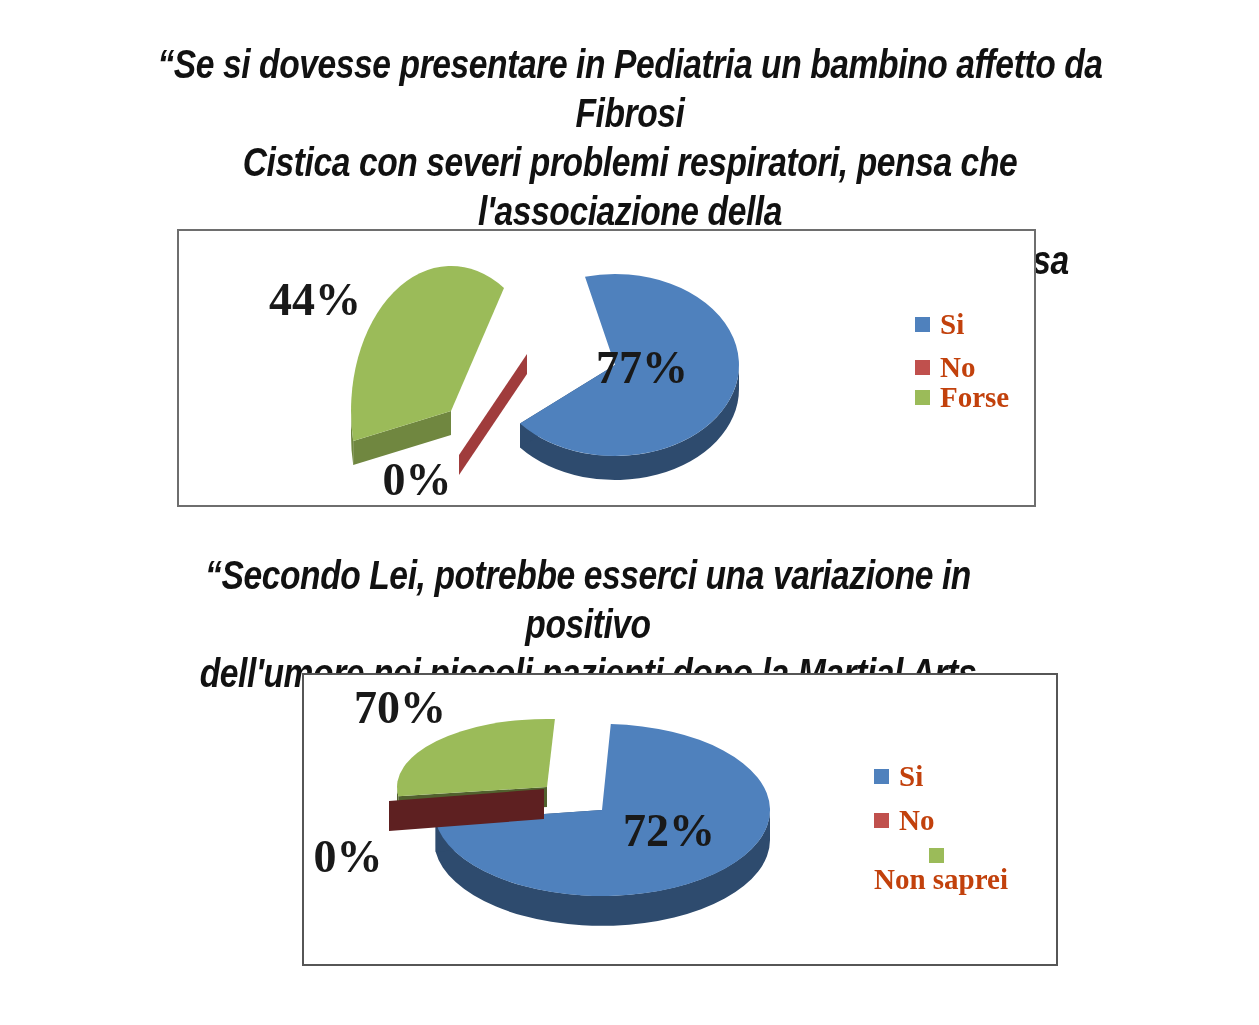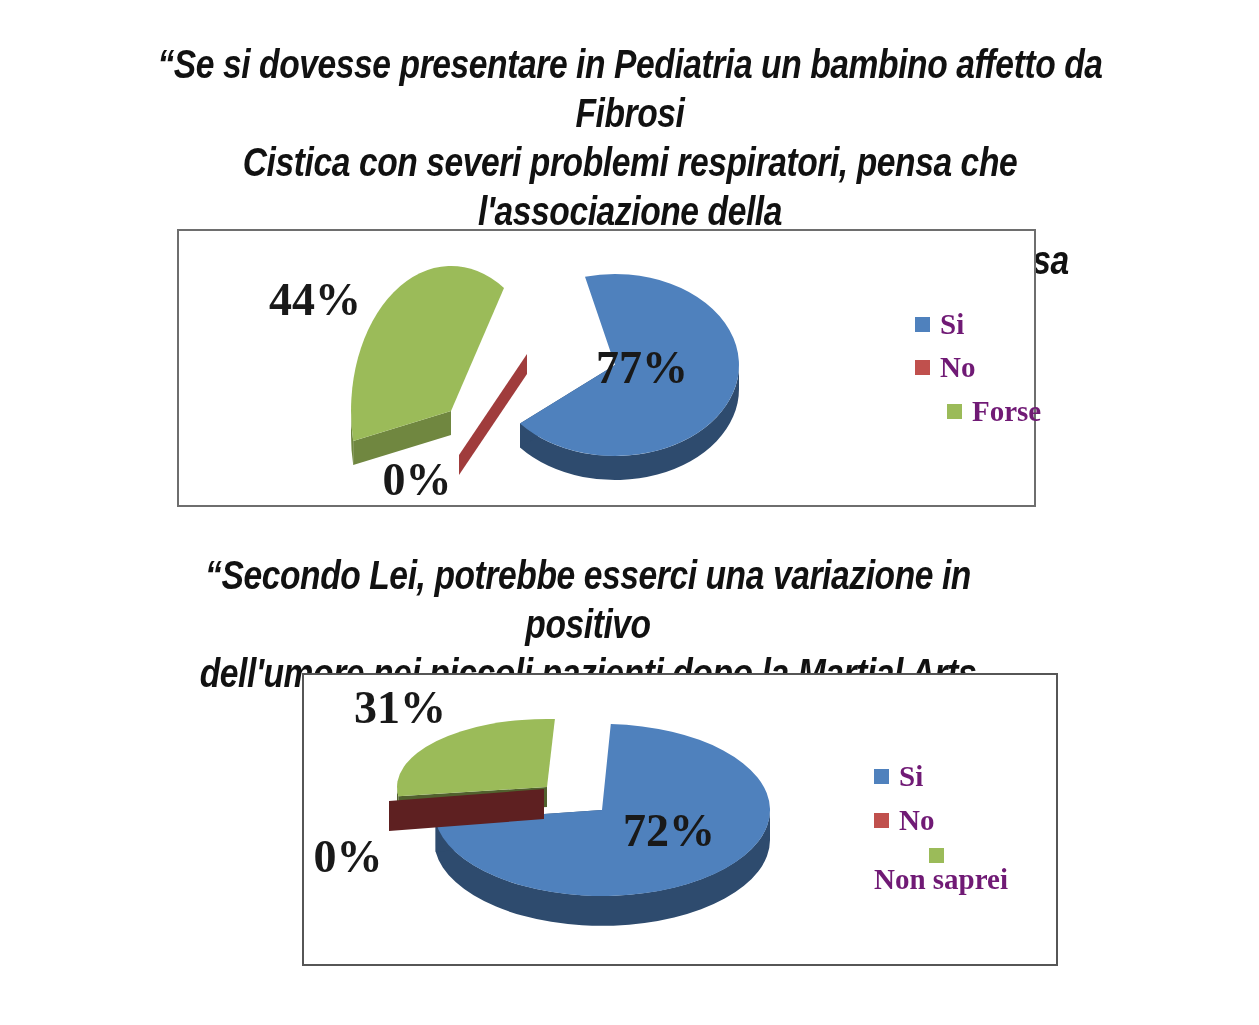--- a/index.html
+++ b/index.html
@@ -13,21 +13,21 @@
   .chartbox{position:absolute;background:#ffffff;border:2px solid #6e6e6e;box-sizing:border-box;}
   .box1{left:177px;top:229px;width:859px;height:278px;}
   .box2{left:302px;top:673px;width:756px;height:293px;border-color:#565656;}
   .chartbox svg{position:absolute;left:0;top:0;}
   .pct{position:absolute;transform:translate(-50%,-50%);
        font-family:"Liberation Serif",serif;font-weight:bold;font-size:46px;
        color:#191919;white-space:nowrap;}
   .legend-item{position:absolute;display:flex;align-items:center;height:30px;}
   .swatch{width:15px;height:15px;margin-right:10px;flex:0 0 auto;}
   .legend-label{font-family:"Liberation Serif",serif;font-weight:bold;font-size:29px;
-                color:#701a75;white-space:nowrap;}
+                color:#c2410c;white-space:nowrap;}
 </style>
 </head>
 <body>
 
 <div class="page">
 
   <div class="qtitle qtitle1">
     <div>“Se si dovesse presentare in Pediatria un bambino affetto da Fibrosi</div>
     <div>Cistica con severi problemi respiratori, pensa che l'associazione della</div>
     <div>terapia farmacologica con la Martial Arts Therapy, possa influire</div>
@@ -50,21 +50,21 @@
 
     <div>
       <div class="legend-item" style="left:736px;top:78px;">
         <span class="swatch" style="background: rgb(79, 129, 189);"></span>
         <span class="legend-label">Si</span>
       </div>
       <div class="legend-item" style="left:736px;top:121px;">
         <span class="swatch" style="background: rgb(192, 80, 77);"></span>
         <span class="legend-label">No</span>
       </div>
-      <div class="legend-item" style="left:736px;top:165px;margin-left:32px;">
+      <div class="legend-item" style="left:736px;top:151px;">
         <span class="swatch" style="background: rgb(155, 187, 89);"></span>
         <span class="legend-label">Forse</span>
       </div>
     </div>
   </div>
 
   <div class="qtitle qtitle2">
     <div>“Secondo Lei, potrebbe esserci una variazione in positivo</div>
     <div>dell'umore nei piccoli pazienti dopo la Martial Arts Therapy?”</div>
   </div>
@@ -74,21 +74,21 @@
         <path d="M466.0,135.0 A168,86 0 0 1 131.6,146.7 l0,30 A168,86 0 0 0 466.0,165.0 Z" fill="rgb(46,75,110)"></path>
         <path d="M298.0,135.0 L131.6,146.7 l0,30 L298.0,165.0 Z" fill="rgb(46,75,110)"></path>
         <path d="M298.0,135.0 L306.8,49.1 A168,86 0 1 1 131.6,146.7 Z" fill="#4F81BD"></path>
         <path d="M94.4,121.2 A150,68 0 0 1 93.0,112.0 l0,20 A150,68 0 0 0 94.4,141.2 Z" fill="rgb(81,97,46)"></path>
         <path d="M243.0,112.0 L94.4,121.2 l0,20 L243.0,132.0 Z" fill="rgb(81,97,46)"></path>
         <path d="M243.0,112.0 L94.4,121.2 A150,68 0 0 1 250.9,44.1 Z" fill="#9BBB59"></path>
         <path d="M240,114 L85,126 l0,30 L240,144 Z" fill="#5E2021"></path>
       </svg>
     <div class="pct" style="left:365px;top:155px;">72%</div>
     <div class="pct" style="left:44px;top:181px;">0%</div>
-    <div class="pct" style="left:96px;top:32px;">31%</div>
+    <div class="pct" style="left:96px;top:32px;">70%</div>
 
     <div>
       <div class="legend-item" style="left:570px;top:86px;">
         <span class="swatch" style="background: rgb(79, 129, 189);"></span>
         <span class="legend-label">Si</span>
       </div>
       <div class="legend-item" style="left:570px;top:130px;">
         <span class="swatch" style="background: rgb(192, 80, 77);"></span>
         <span class="legend-label">No</span>
       </div>

